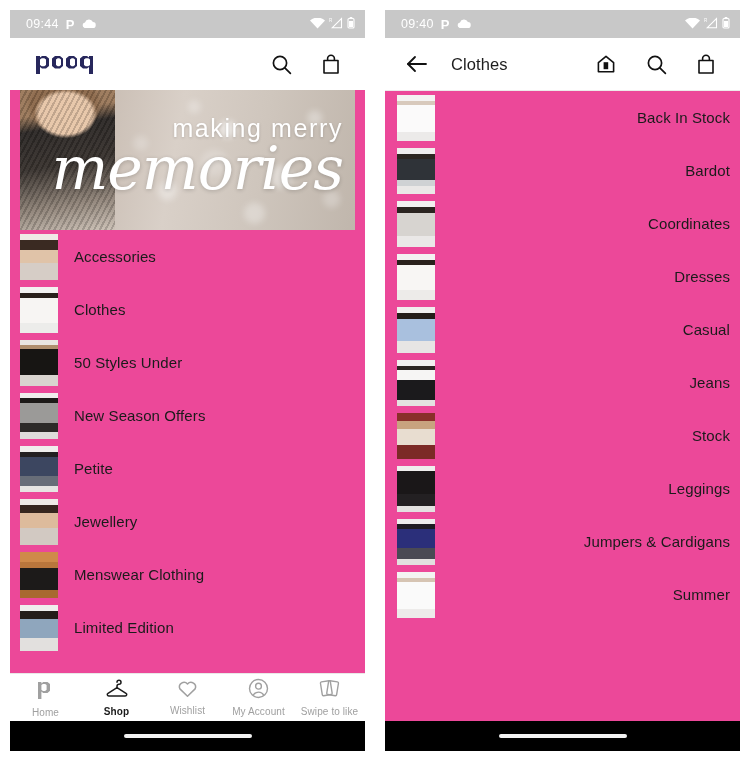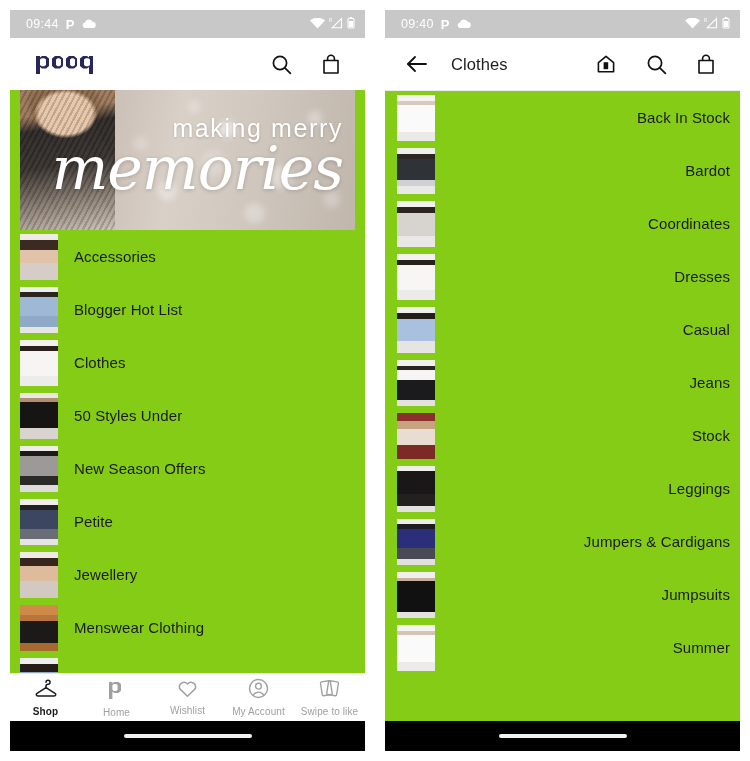--- a/index.html
+++ b/index.html
@@ -85,21 +85,21 @@
     display: flex; align-items: center; justify-content: center;
     cursor: pointer;
   }
   .back-btn { margin-left: 6px; }
 
   
   .content {
     flex: 1 1 auto;
     overflow: hidden;
     position: relative;
-    background: #84cc16;
+    background: #ec4899;
   }
   .content.right-pad { border-top: 1px solid #eceaea; }
 
   
   .hero {
     margin: 0 10px;
     height: 140px;
     position: relative;
     overflow: hidden;
     background: linear-gradient(100deg,#b0a49b 0%,#c8bcb2 22%,#d9d0c8 46%,#cfc6bd 70%,#c0b6ac 100%);
@@ -326,26 +326,20 @@
       </div>
       <div class="cat-list" id="left-list">
           <div class="cat-row">
             <div class="cat-thumb">
               <i class="t-acc"></i>
             </div>
             <div class="cat-label">Accessories</div>
           </div>
           <div class="cat-row">
             <div class="cat-thumb">
-              <i class="t-blog"></i>
-            </div>
-            <div class="cat-label">Blogger Hot List</div>
-          </div>
-          <div class="cat-row">
-            <div class="cat-thumb">
               <i class="t-clothes"></i>
             </div>
             <div class="cat-label">Clothes</div>
           </div>
           <div class="cat-row">
             <div class="cat-thumb">
               <i class="t-50"></i>
             </div>
             <div class="cat-label">50 Styles Under</div>
           </div>
@@ -376,32 +370,32 @@
           <div class="cat-row">
             <div class="cat-thumb">
               <i class="t-lim"></i>
             </div>
             <div class="cat-label">Limited Edition</div>
           </div>
         </div>
     </div>
 
     <div class="tabbar" id="left-tabs">
+        <div class="tab">
+          <span><svg width="20" height="22" viewBox="0 0 20 22">
+              <path d="M2 4h3.4v1.4L7.2 4h4.3L14 6.1v6.6L11.5 15H7.2L5.4 13.6V21H2zm3.4 3.1v4.6l1.5 1.2h2.2l1.5-1.2V7.1L9.1 5.9H6.9z" fill="currentColor"></path>
+            </svg></span>
+          <span class="tab-label">Home</span>
+        </div>
         <div class="tab active">
           <span><svg width="24" height="20" viewBox="0 0 24 20">
               <path d="M12 3.3a2 2 0 1 1 2 2c-1.1 0-2 .8-2 1.9v1.4" fill="none" stroke="currentColor" stroke-width="1.5" stroke-linecap="round"></path>
               <path d="M12 8.6 3 14.3c-1.3.8-.8 2.6.8 2.6h16.4c1.6 0 2.1-1.8.8-2.6z" fill="none" stroke="currentColor" stroke-width="1.5" stroke-linejoin="round"></path>
             </svg></span>
           <span class="tab-label">Shop</span>
-        </div>
-        <div class="tab">
-          <span><svg width="20" height="22" viewBox="0 0 20 22">
-              <path d="M2 4h3.4v1.4L7.2 4h4.3L14 6.1v6.6L11.5 15H7.2L5.4 13.6V21H2zm3.4 3.1v4.6l1.5 1.2h2.2l1.5-1.2V7.1L9.1 5.9H6.9z" fill="currentColor"></path>
-            </svg></span>
-          <span class="tab-label">Home</span>
         </div>
         <div class="tab">
           <span><svg width="21" height="19" viewBox="0 0 21 19">
               <path d="M10.5 17.3 2.9 9.9a4.6 4.6 0 0 1 7.6-5 4.6 4.6 0 0 1 7.6 5z" fill="none" stroke="currentColor" stroke-width="1.5" stroke-linejoin="round"></path>
             </svg></span>
           <span class="tab-label">Wishlist</span>
         </div>
         <div class="tab">
           <span><svg width="21" height="21" viewBox="0 0 21 21">
               <circle cx="10.5" cy="10.5" r="9" fill="none" stroke="currentColor" stroke-width="1.4"></circle>
@@ -540,26 +534,20 @@
             <div class="cat-label">Leggings</div>
           </div>
           <div class="cat-row">
             <div class="cat-thumb">
               <i class="t-jump"></i>
             </div>
             <div class="cat-label">Jumpers &amp; Cardigans</div>
           </div>
           <div class="cat-row">
             <div class="cat-thumb">
-              <i class="t-jmps"></i>
-            </div>
-            <div class="cat-label">Jumpsuits</div>
-          </div>
-          <div class="cat-row">
-            <div class="cat-thumb">
               <i class="t-summ"></i>
             </div>
             <div class="cat-label">Summer</div>
           </div>
         </div>
     </div>
 
     <div class="gesturebar">
       <div class="gesture-pill"></div>
     </div>

